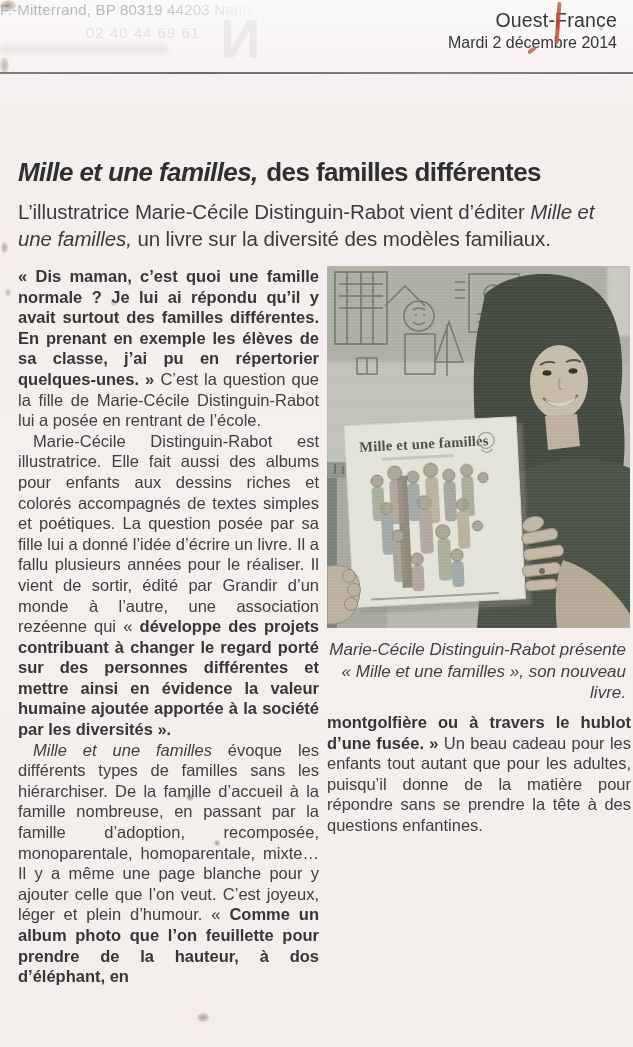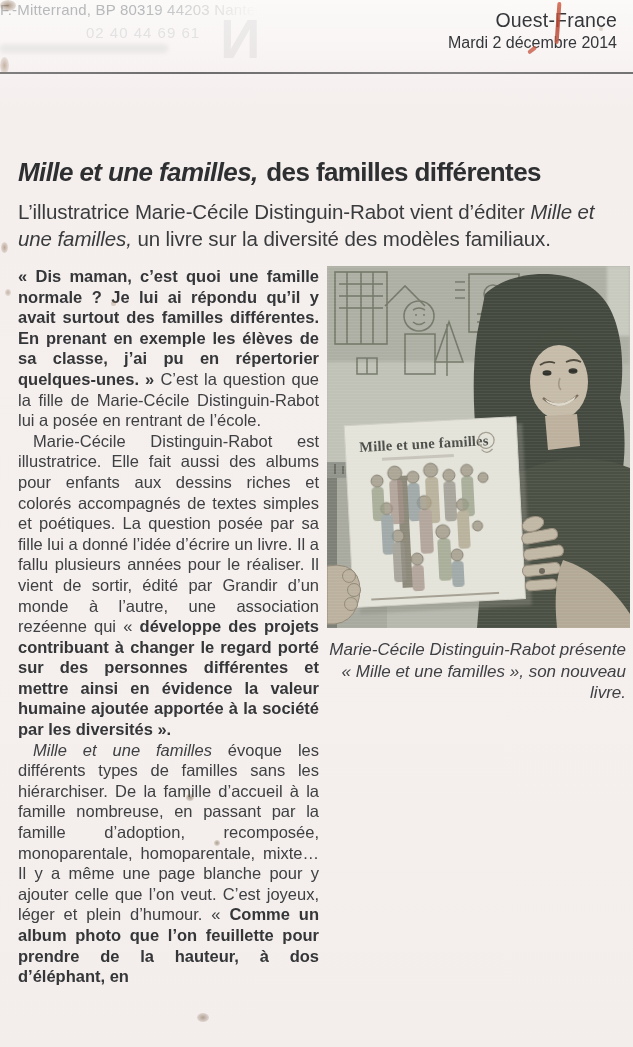--- a/index.html
+++ b/index.html
@@ -200,20 +200,21 @@
         <circle cx="27" cy="324" r="6.5"></circle>
         <circle cx="24" cy="338" r="6.5"></circle>
     </g>
 
     <rect x="0" y="0" width="303" height="362" fill="#6f7a5e" opacity=".07"></rect>
   </svg>
 </div>
 <div class="abs caption">Marie-Cécile Distinguin-Rabot présente « Mille et une familles », son nouveau livre.</div>
 
 <div class="abs col col2">
+    <p><span class="b ">montgolfière ou à travers le hublot d’une fusée. »</span><span class=""> Un beau cadeau pour les enfants tout autant que pour les adultes, puisqu’il donne de la matière pour répondre sans se prendre la tête à des questions enfantines.</span></p>
   </div>
 
 <div class="abs stain s1"></div>
 <div class="abs stain s2"></div>
 <div class="abs stain s3"></div>
 <div class="abs stain s4"></div>
 <div class="abs stain s5"></div>
 <div class="abs stain s6"></div>
 <div class="abs stain s7"></div>
 <div class="abs stain s8"></div>

